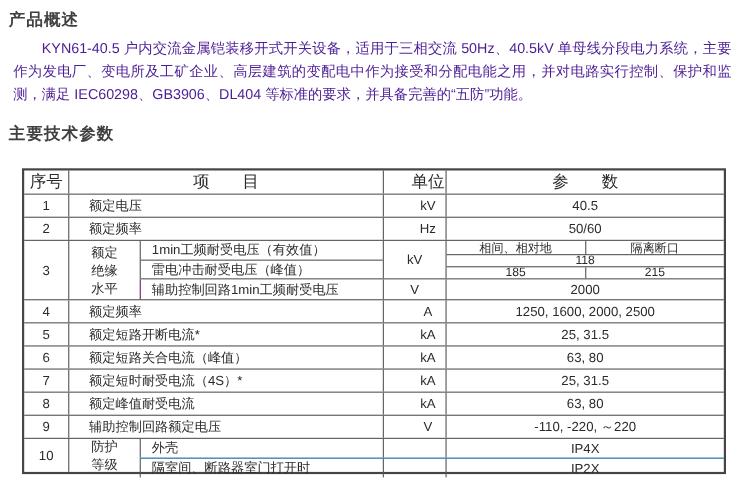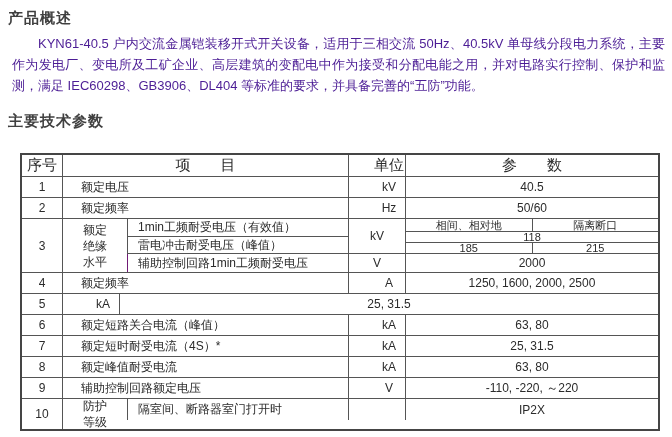--- a/index.html
+++ b/index.html
@@ -169,20 +169,21 @@
     </div>
 
     <div class="tr">
       <div class="td c-no">4</div>
       <div class="td c-item">额定频率</div>
       <div class="td c-unit">A</div>
       <div class="td c-val">1250, 1600, 2000, 2500</div>
     </div>
     <div class="tr">
       <div class="td c-no">5</div>
+      <div class="td c-item">额定短路开断电流*</div>
       <div class="td c-unit">kA</div>
       <div class="td c-val">25, 31.5</div>
     </div>
     <div class="tr">
       <div class="td c-no">6</div>
       <div class="td c-item">额定短路关合电流（峰值）</div>
       <div class="td c-unit">kA</div>
       <div class="td c-val">63, 80</div>
     </div>
     <div class="tr">
@@ -203,20 +204,25 @@
       <div class="td c-unit">V</div>
       <div class="td c-val">-110, -220, ～220</div>
     </div>
 
     <div class="tr tr-prot">
       <div class="td c-no">10</div>
       <div class="c-glabel">防护
 等级</div>
       <div class="prot-right">
         <div class="prot-line">
+          <div class="pl-item">外壳</div>
+          <div class="pl-unit"></div>
+          <div class="pl-val">IP4X</div>
+        </div>
+        <div class="prot-line">
           <div class="pl-item">隔室间、断路器室门打开时</div>
           <div class="pl-unit"></div>
           <div class="pl-val">IP2X</div>
         </div>
       </div>
     </div>
 
   </div>
 
   <div class="footnote">*：电流互感器应单独考虑</div>

